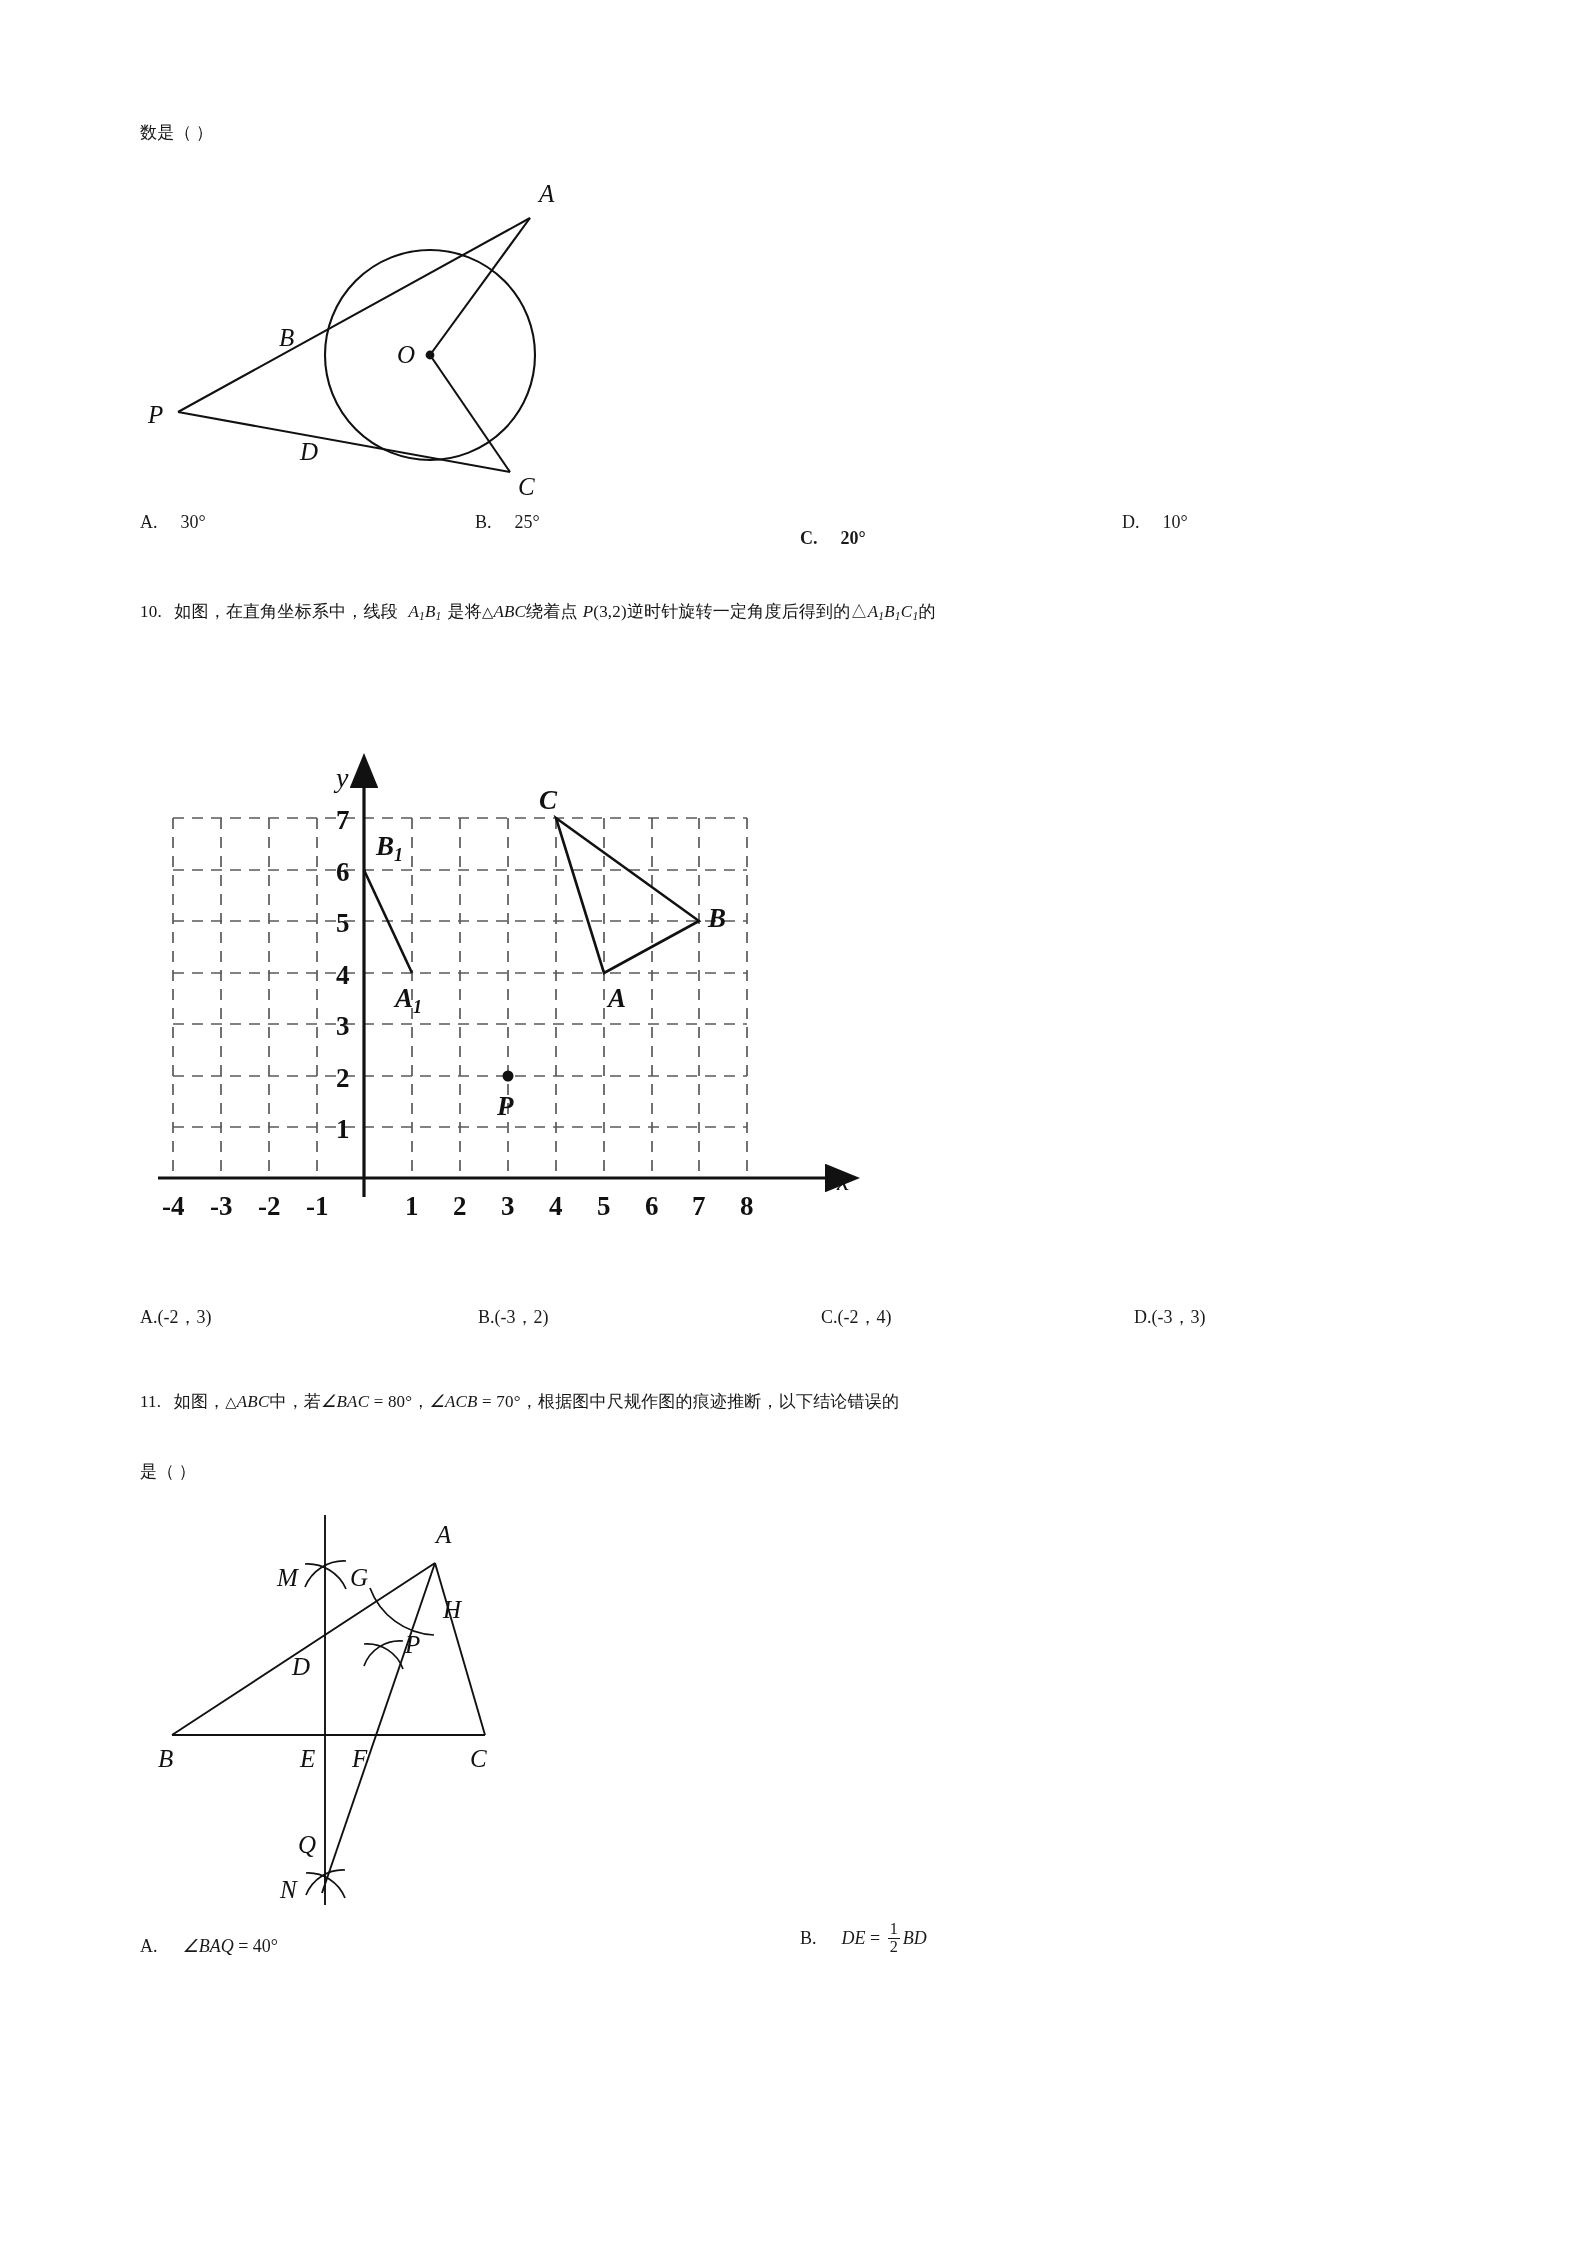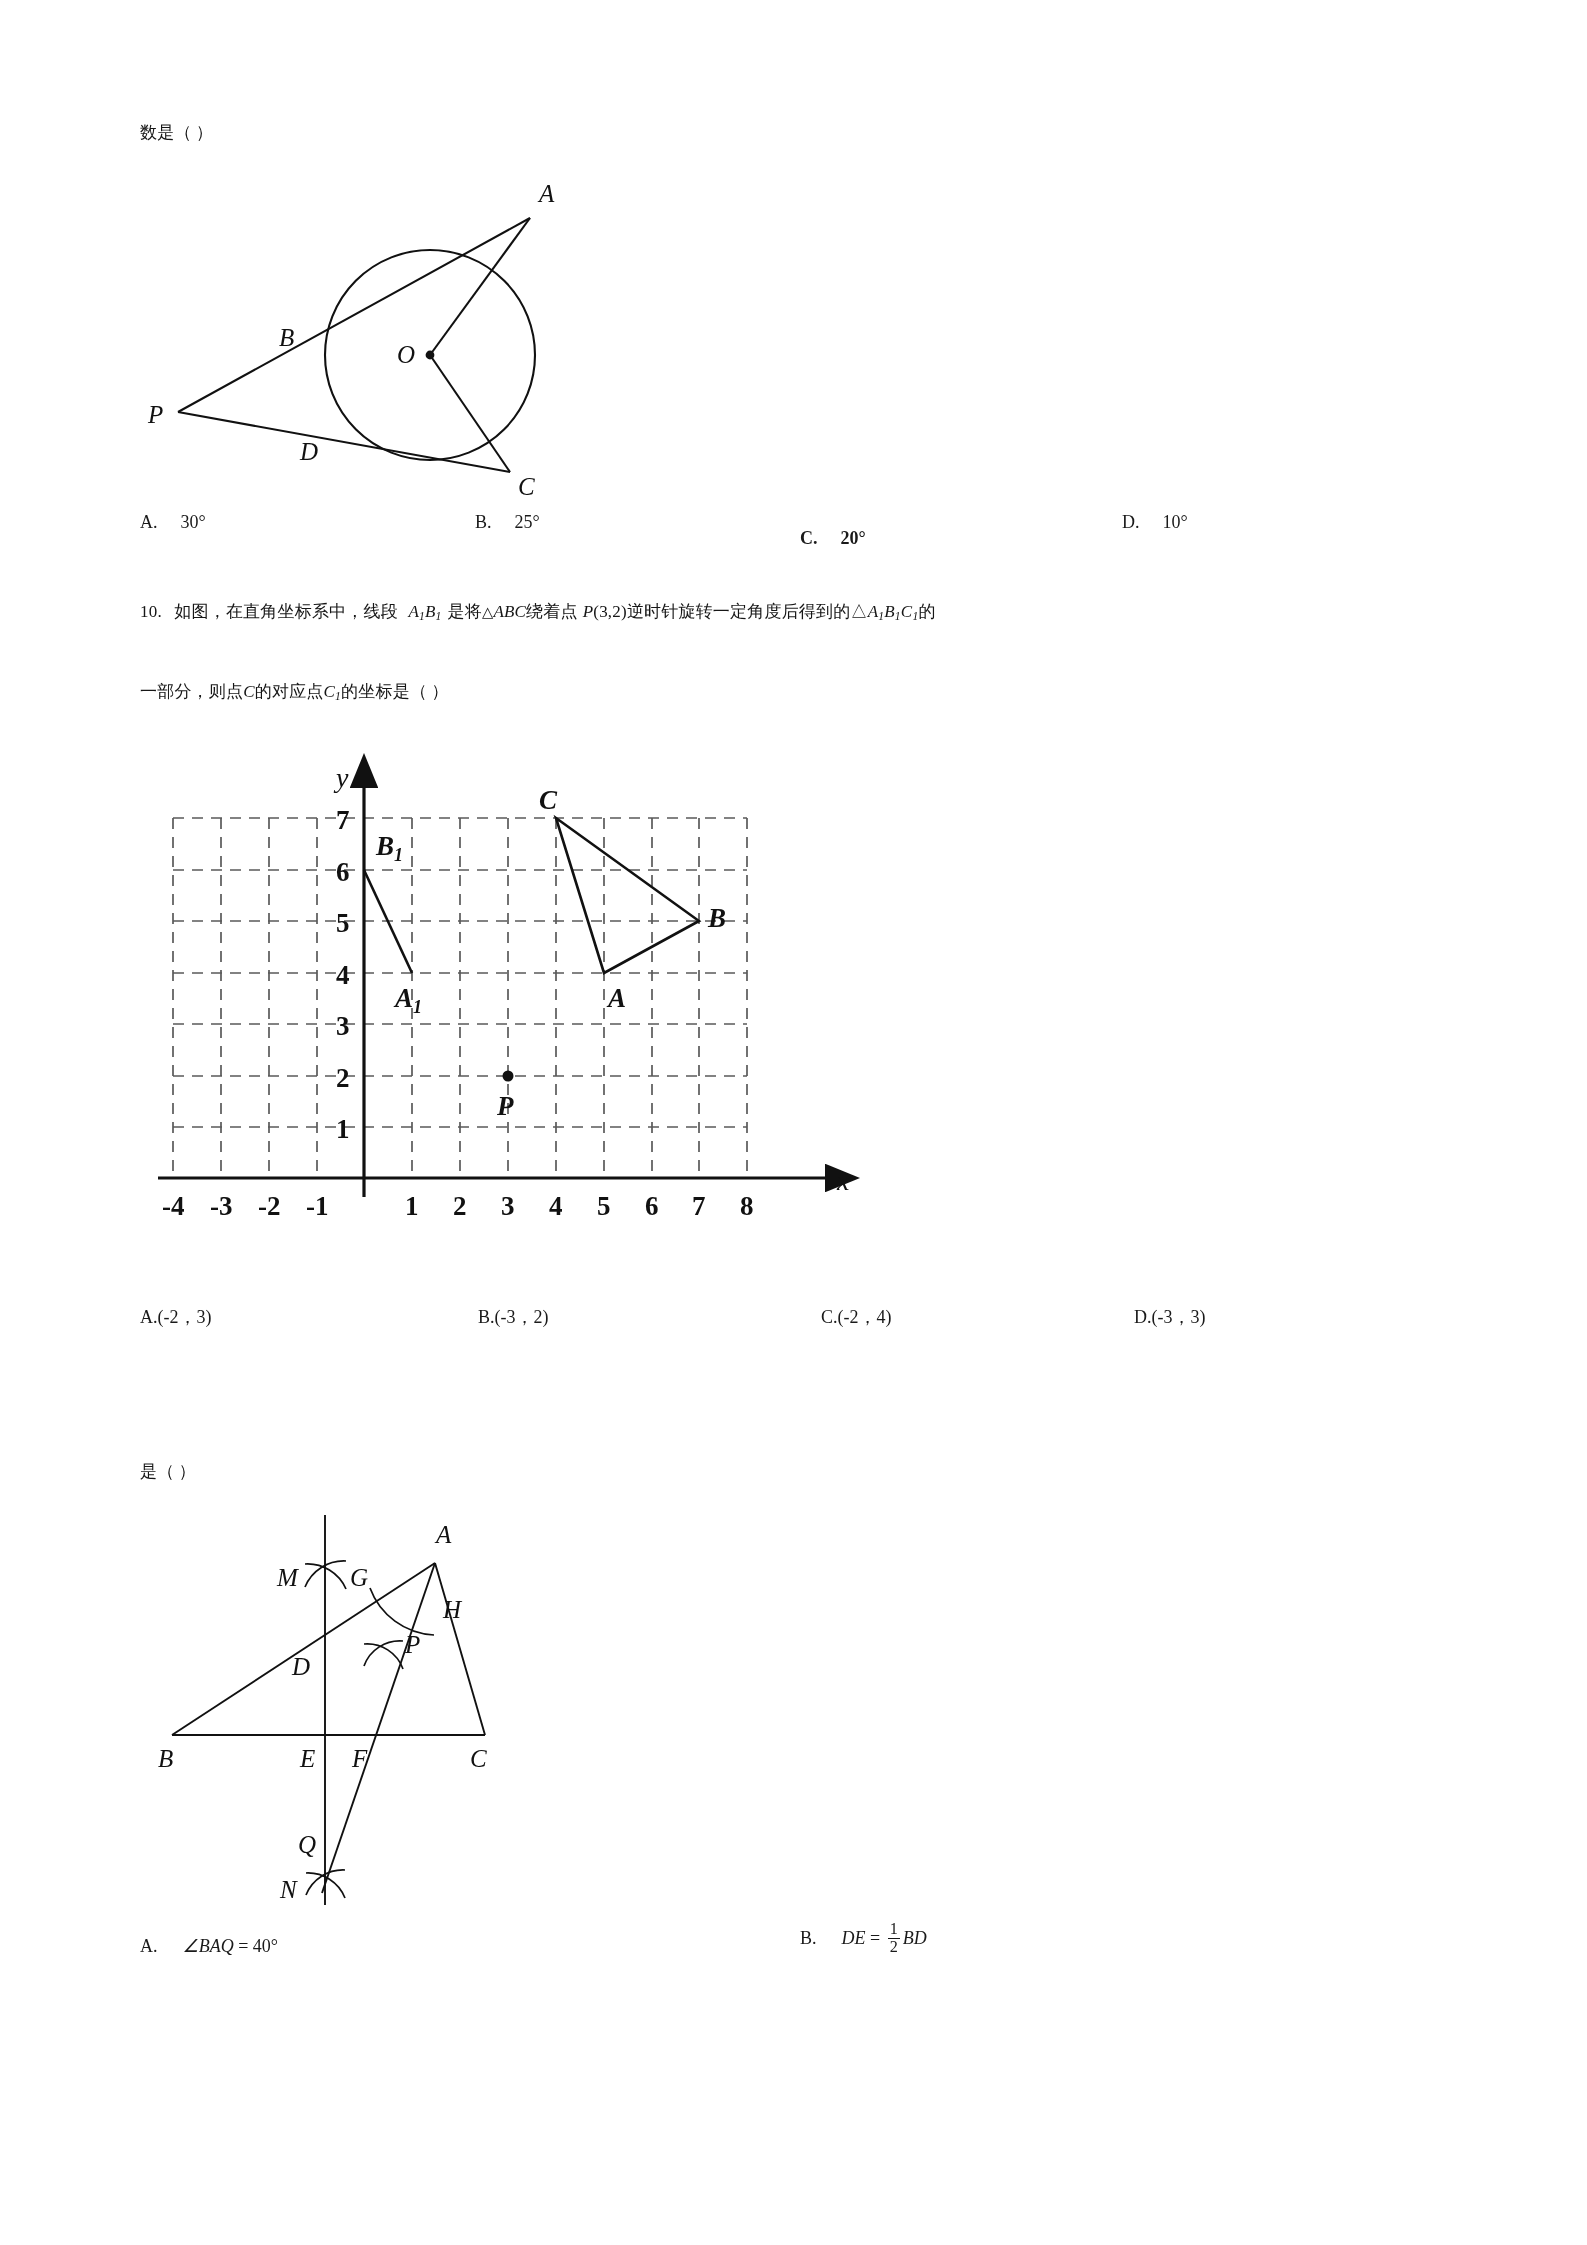--- a/index.html
+++ b/index.html
@@ -131,23 +131,20 @@
       <span>10°</span>
     </div>
   </div>
 
   <div class="qtext" style="left:140px; top:595px; width:1380px;">
     <span>10.</span>
     <span style="display:inline-block;width:8px"></span><span>如图，在直角坐标系中，线段</span>
     <span style="display:inline-block;width:6px"></span><span class="it">A</span><span class="sub">1</span><span class="it">B</span><span class="sub">1</span><span style="display:inline-block;width:6px"></span><span>是将</span><span class="tri-sym">△</span><span class="it">ABC</span><span>绕着点</span><span style="display:inline-block;width:5px"></span><span class="it">P</span><span>(3,2)</span><span>逆时针旋转一定角度后得到的</span><span>△</span><span class="it">A</span><span class="sub">1</span><span class="it">B</span><span class="sub">1</span><span class="it">C</span><span class="sub">1</span><span>的</span>
   </div>
 
-  <div class="qtext" style="left:140px; top:675px; width:1380px;">
-    <span>一部分，则点</span><span class="it">C</span><span>的对应点</span><span class="it">C</span><span class="sub">1</span><span>的坐标是（      ）</span>
-  </div>
 
   <div class="fig" style="left:140px; top:745px;">
     <svg width="730" height="480" viewBox="0 0 730 480">
       <defs>
         <marker id="arrowR" markerWidth="11" markerHeight="9" refX="1" refY="4.5" orient="auto">
           <polygon points="0,0 11,4.5 0,9" fill="#111"></polygon>
         </marker>
         <marker id="arrowU" markerWidth="11" markerHeight="9" refX="1" refY="4.5" orient="auto">
           <polygon points="0,0 11,4.5 0,9" fill="#111"></polygon>
         </marker>
@@ -226,20 +223,24 @@
       <span class="lbl">B.</span><span>(-3，2)</span>
     </div>
     <div class="opt" style="left:821px; top:0;">
       <span class="lbl">C.</span><span>(-2，4)</span>
     </div>
     <div class="opt" style="left:1134px; top:0;">
       <span class="lbl">D.</span><span>(-3，3)</span>
     </div>
   </div>
 
+  <div class="qtext" style="left:140px; top:1385px; width:1380px;">
+    <span>11.</span>
+    <span style="display:inline-block;width:8px"></span><span>如图，</span><span class="tri-sym">△</span><span class="it">ABC</span><span>中，若</span><span class="it">∠BAC</span><span> = 80°</span><span>，</span><span class="it">∠ACB</span><span> = 70°</span><span>，根据图中尺规作图的痕迹推断，以下结论错误的</span>
+  </div>
 
   <div class="qtext" style="left:140px; top:1455px;">
     <span>是（      ）</span>
   </div>
 
   <div class="fig" style="left:140px; top:1495px;">
     <svg width="420" height="430" viewBox="0 0 420 430">
 
       <line x1="185" y1="20" x2="185" y2="410" stroke="#111" stroke-width="1.9"></line>
 

